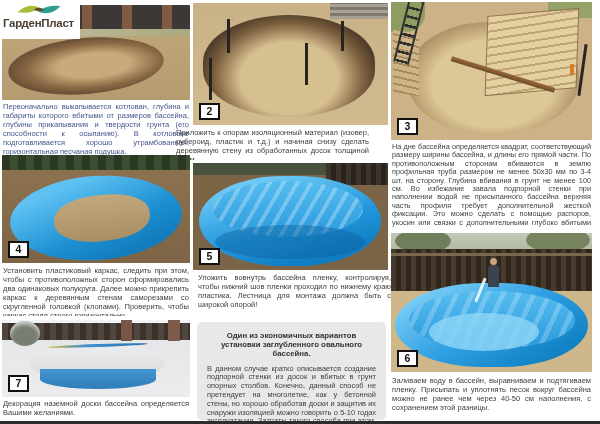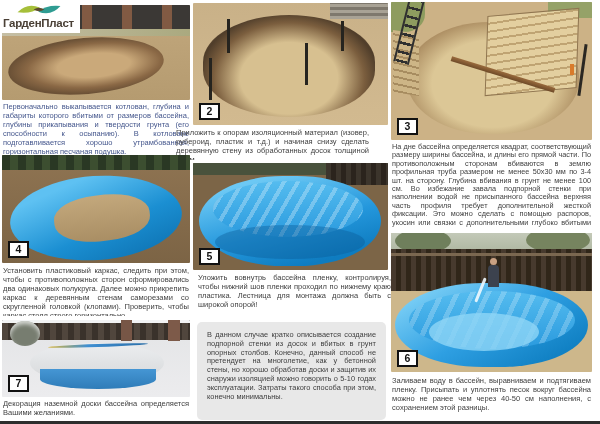--- a/index.html
+++ b/index.html
@@ -10,21 +10,21 @@
   }
   .abs{position:absolute;}
   
   .cap{
     position:absolute;color:#3e3e3e;font-size:7.5px;line-height:9px;
     text-align:justify;letter-spacing:0;overflow:hidden;
   }
   .cap-blue{color:#44568c;}
   .cap-sm{font-size:7.3px;line-height:8.4px;}
   
-  .logo-box{left:0;top:0;width:80px;height:33px;background:#fff;z-index:6;}
+  .logo-box{left:0;top:0;width:80px;height:39px;background:#fff;z-index:6;}
   .logo-icon{position:absolute;left:16px;top:1px;width:46px;height:17px;}
   .logo-text{
     position:absolute;left:3px;top:17px;width:76px;
     font-weight:bold;font-size:11.5px;color:#4a4036;letter-spacing:-0.3px;
   }
   
   .ph{position:absolute;overflow:hidden;border-radius:1px;background:#c0a87d;}
   .ph .in{position:absolute;}
   .badge{
     position:absolute;left:6px;bottom:5px;min-width:13px;height:13px;
@@ -175,20 +175,21 @@
   <div class="in p5-hedge"></div>
   <div class="in p5-fence"></div>
   <div class="in p5-pool"></div>
   <div class="in p5-liner"></div>
   <div class="in p5-shade"></div>
   <div class="badge">5</div>
 </div>
 <div class="cap" style="left:198px;top:273px;width:193px;height:38px;">Уложить вовнутрь бассейна пленку, контролируя, чтобы нижний шов пленки проходил по нижнему краю пластика. Лестница для монтажа должна быть с широкой опорой!</div>
 
 <div class="abs note">
+  <div class="note-title">Один из экономичных вариантов установки заглубленного овального бассейна.</div>
   <div class="note-body">В данном случае кратко описывается создание подпорной стенки из досок и вбитых в грунт опорных столбов. Конечно, данный способ не претендует на многолетие, как у бетонной стены, но хорошо обработав доски и защитив их снаружи изоляцией можно говорить о 5-10 годах эксплуатации. Затраты такого способа при этом, конечно минимальны.</div>
 </div>
 
 <div class="ph p6">
   <div class="in p6-sky"></div>
   <div class="in p6-treeL"></div>
   <div class="in p6-treeR"></div>
   <div class="in p6-fence"></div>
   <div class="in p6-rail"></div>
   <div class="in p6-man">

